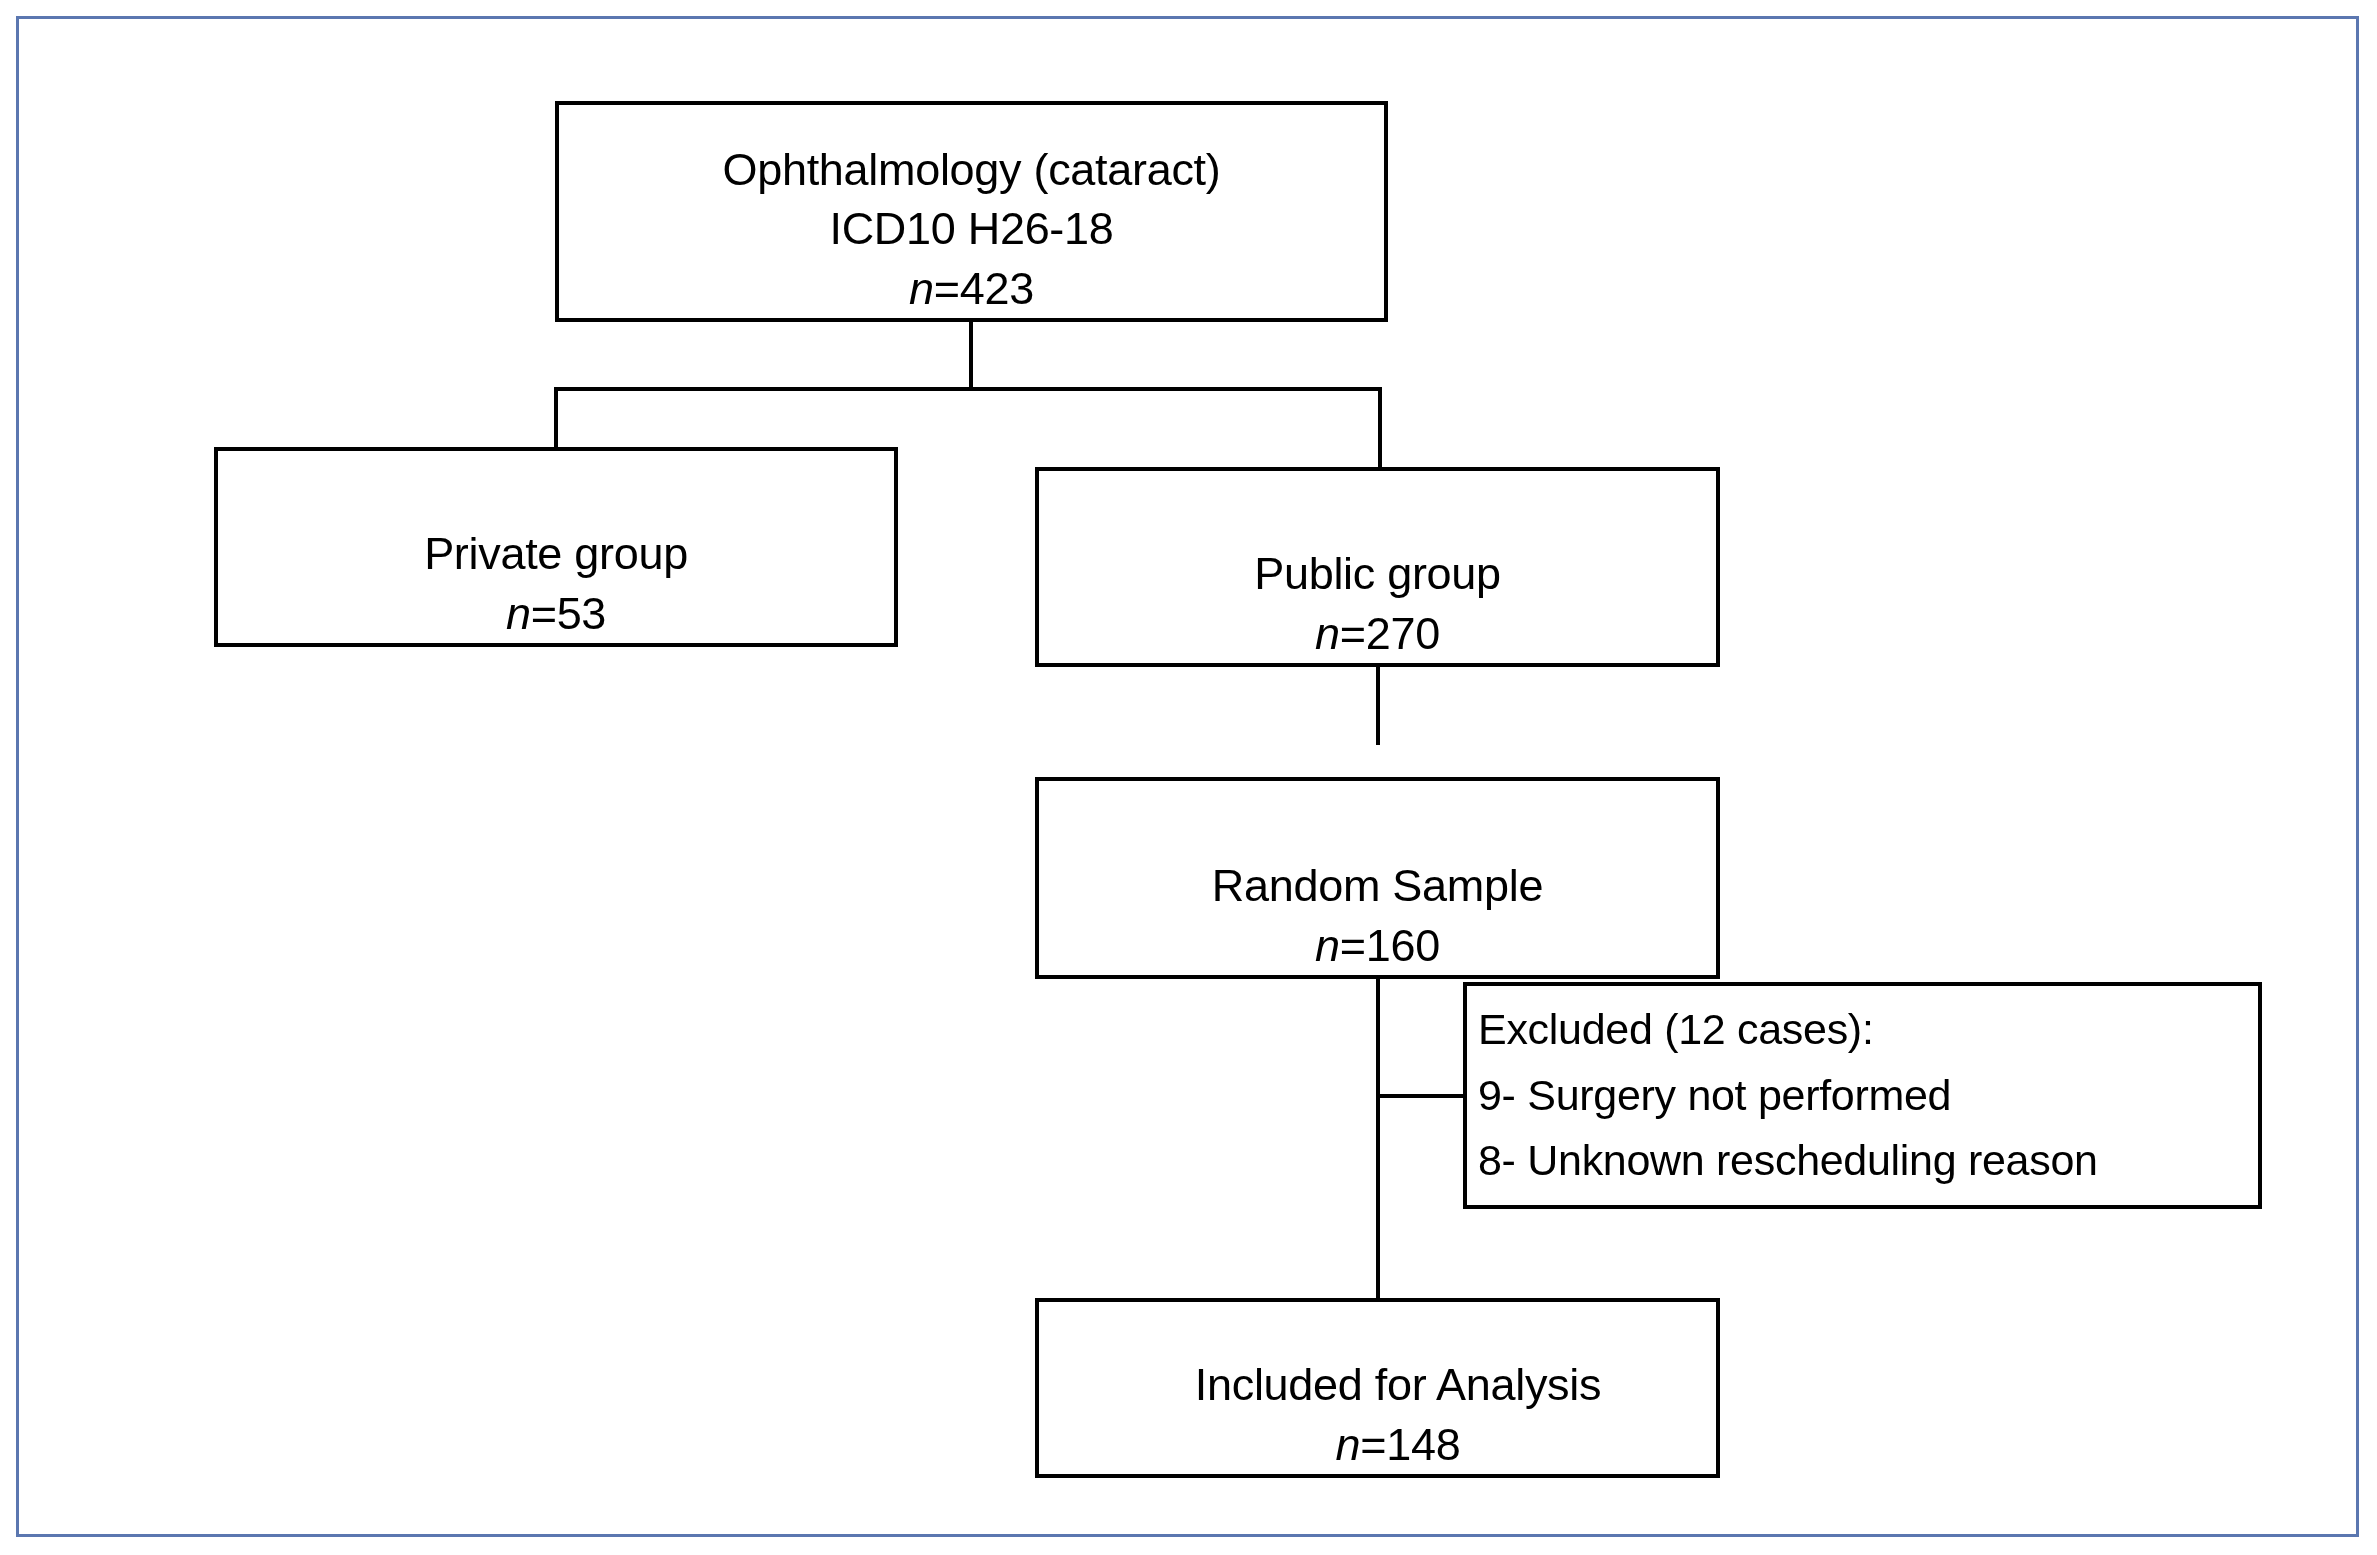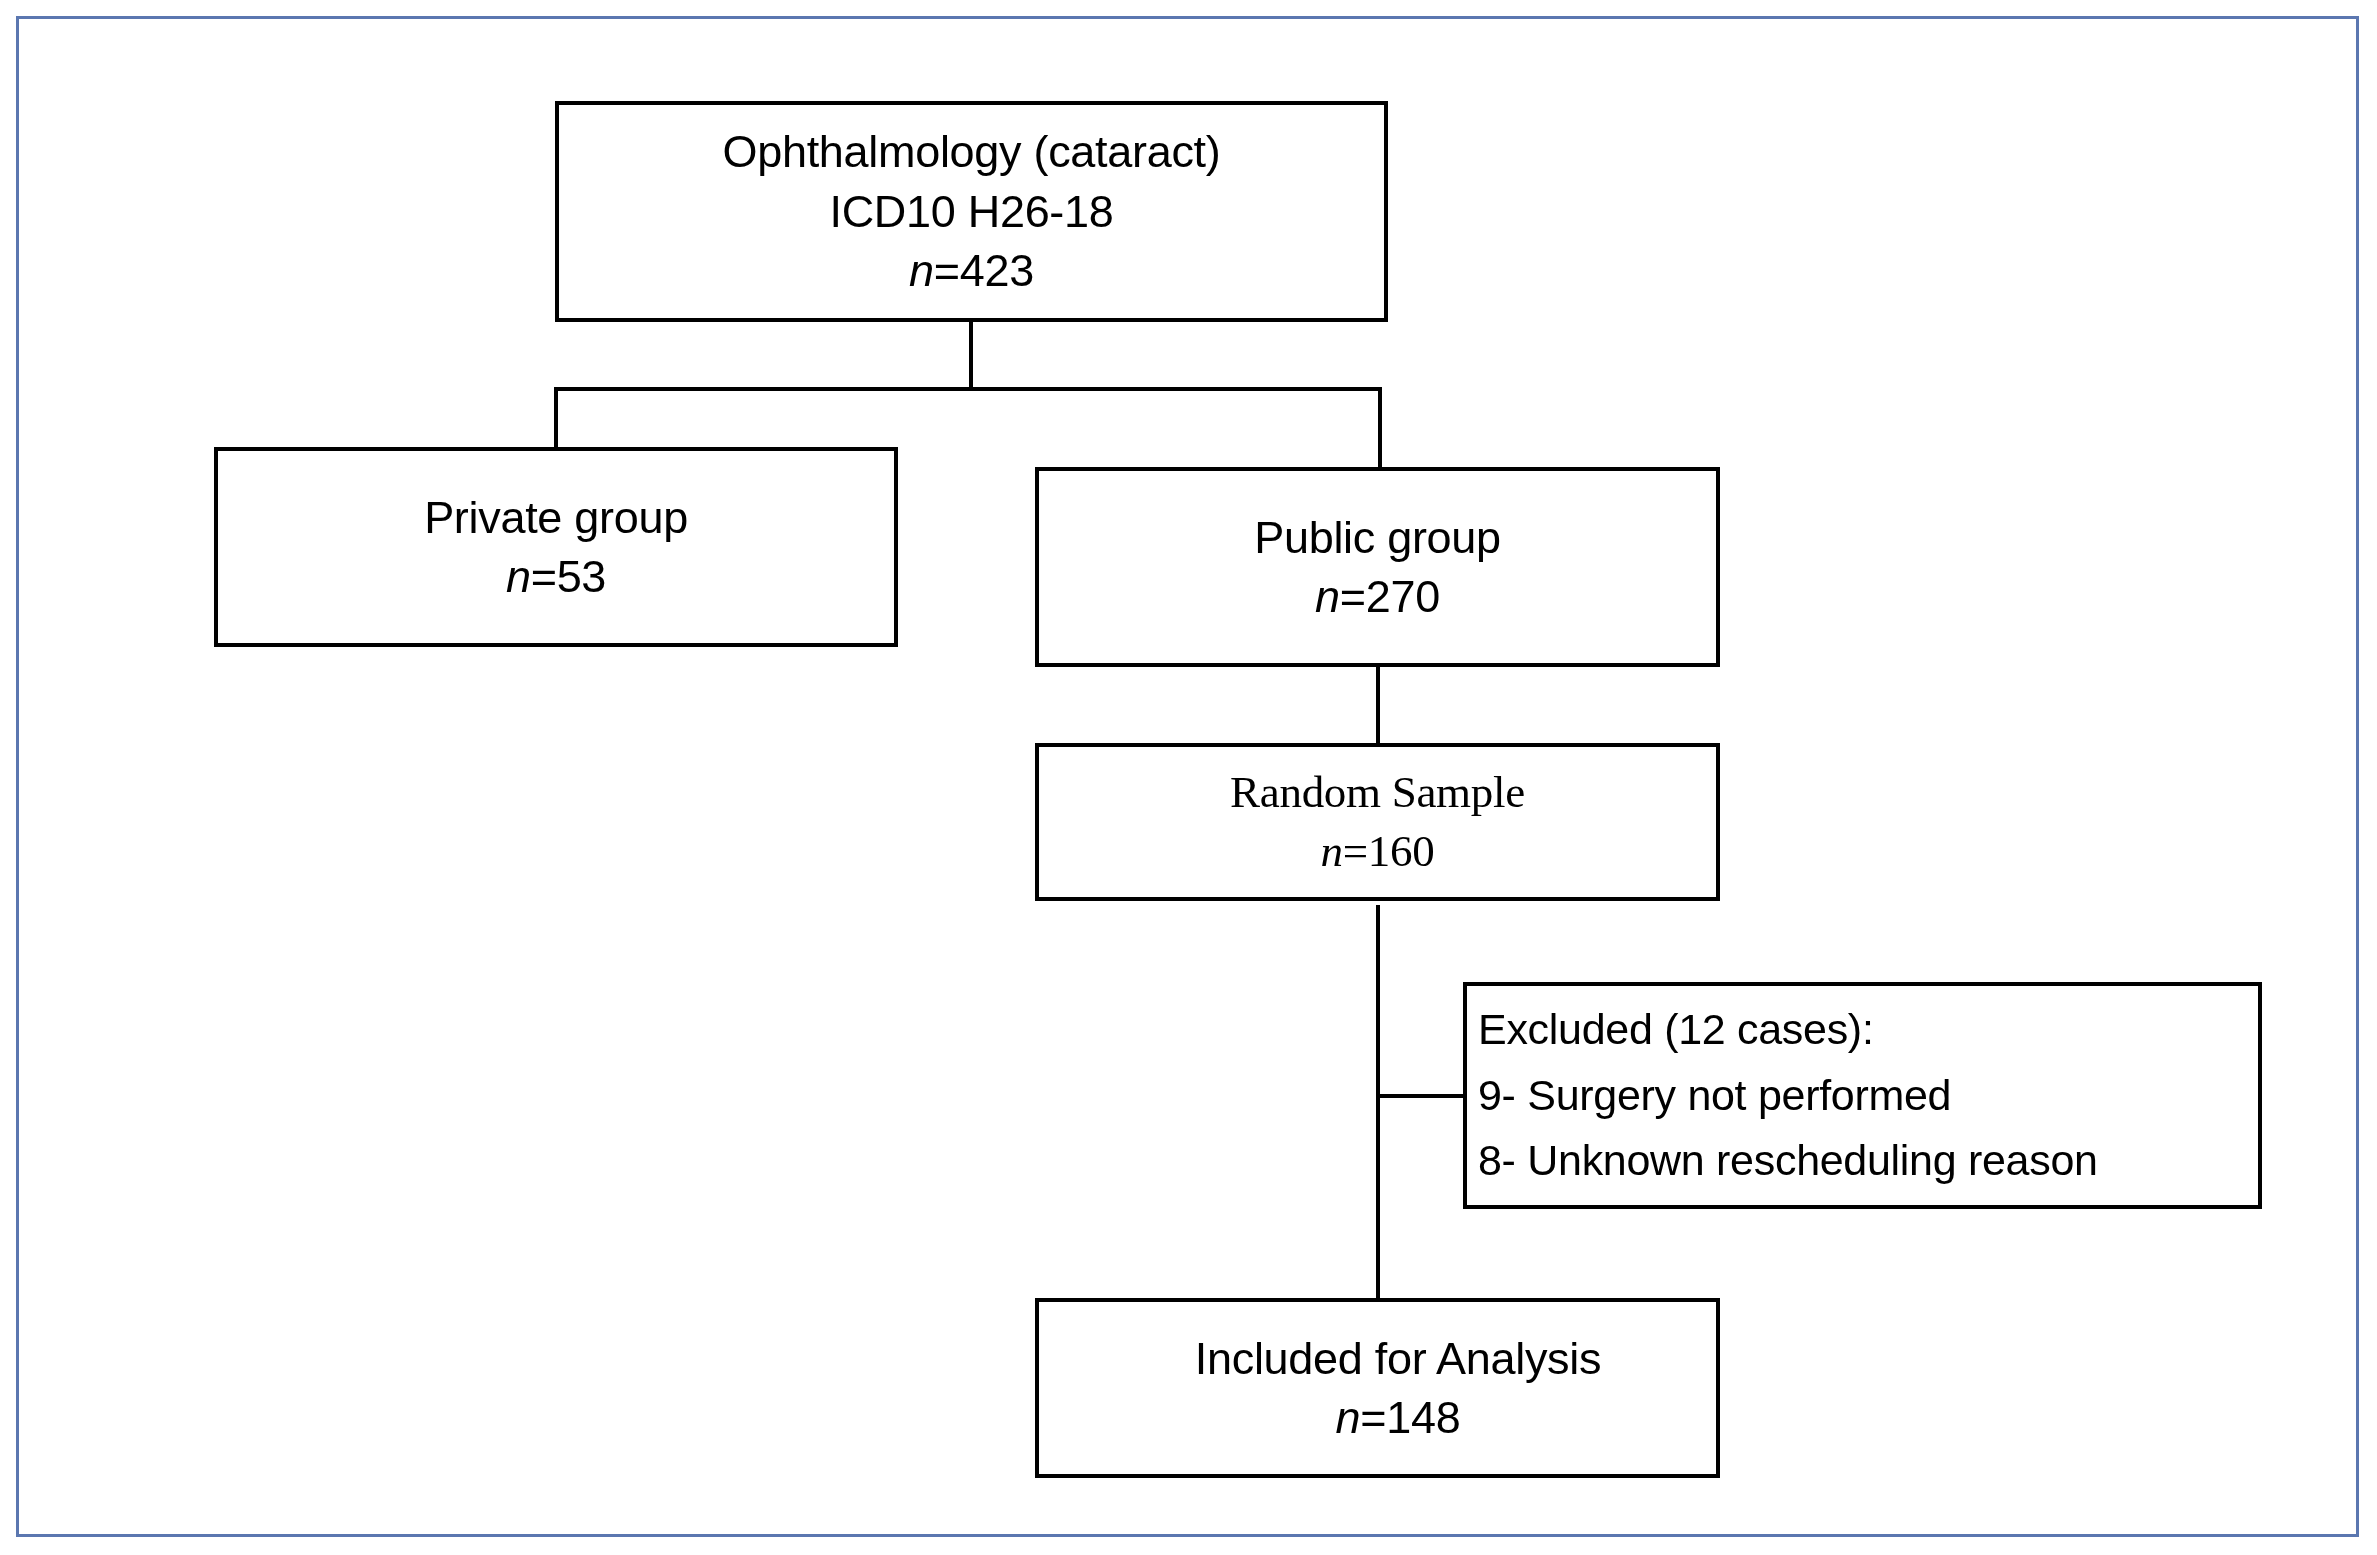--- a/index.html
+++ b/index.html
@@ -27,21 +27,21 @@
     pointer-events: none;
   }
   
   .node {
     position: absolute;
     box-sizing: border-box;
     border: 4.3px solid #000000;
     background: #ffffff;
     display: flex;
     flex-direction: column;
-    justify-content: center;
+    justify-content: flex-end;
     align-items: center;
     color: #000000;
     z-index: 3;
   }
   .node .line {
     display: block;
     white-space: nowrap;
     font-size: 45px;
     line-height: 1.32;
     letter-spacing: -0.3px;
@@ -102,21 +102,21 @@
   <div class="node" style="left:214px; top:447px; width:684px; height:200px;">
     <span class="line">Private group</span>
     <span class="line"><span class="nval">n</span><span>=</span><span>53</span></span>
   </div>
 
   <div class="node" style="left:1035px; top:467px; width:685px; height:200px;">
     <span class="line">Public group</span>
     <span class="line"><span class="nval">n</span><span>=</span><span>270</span></span>
   </div>
 
-  <div class="node" style="left:1035px; top:743px; width:685px; height:158px;font-family:Liberation Serif, serif;">
+  <div class="node" style="left:1035px; top:777px; width:685px; height:202px;">
     <span class="line">Random Sample</span>
     <span class="line"><span class="nval">n</span><span>=</span><span>160</span></span>
   </div>
 
   <div class="node left-align" style="left:1463px; top:982px; width:799px; height:227px;">
     <span class="line">Excluded (12 cases):</span>
     <span class="line">9- Surgery not performed</span>
     <span class="line">8- Unknown rescheduling reason</span>
   </div>
 

